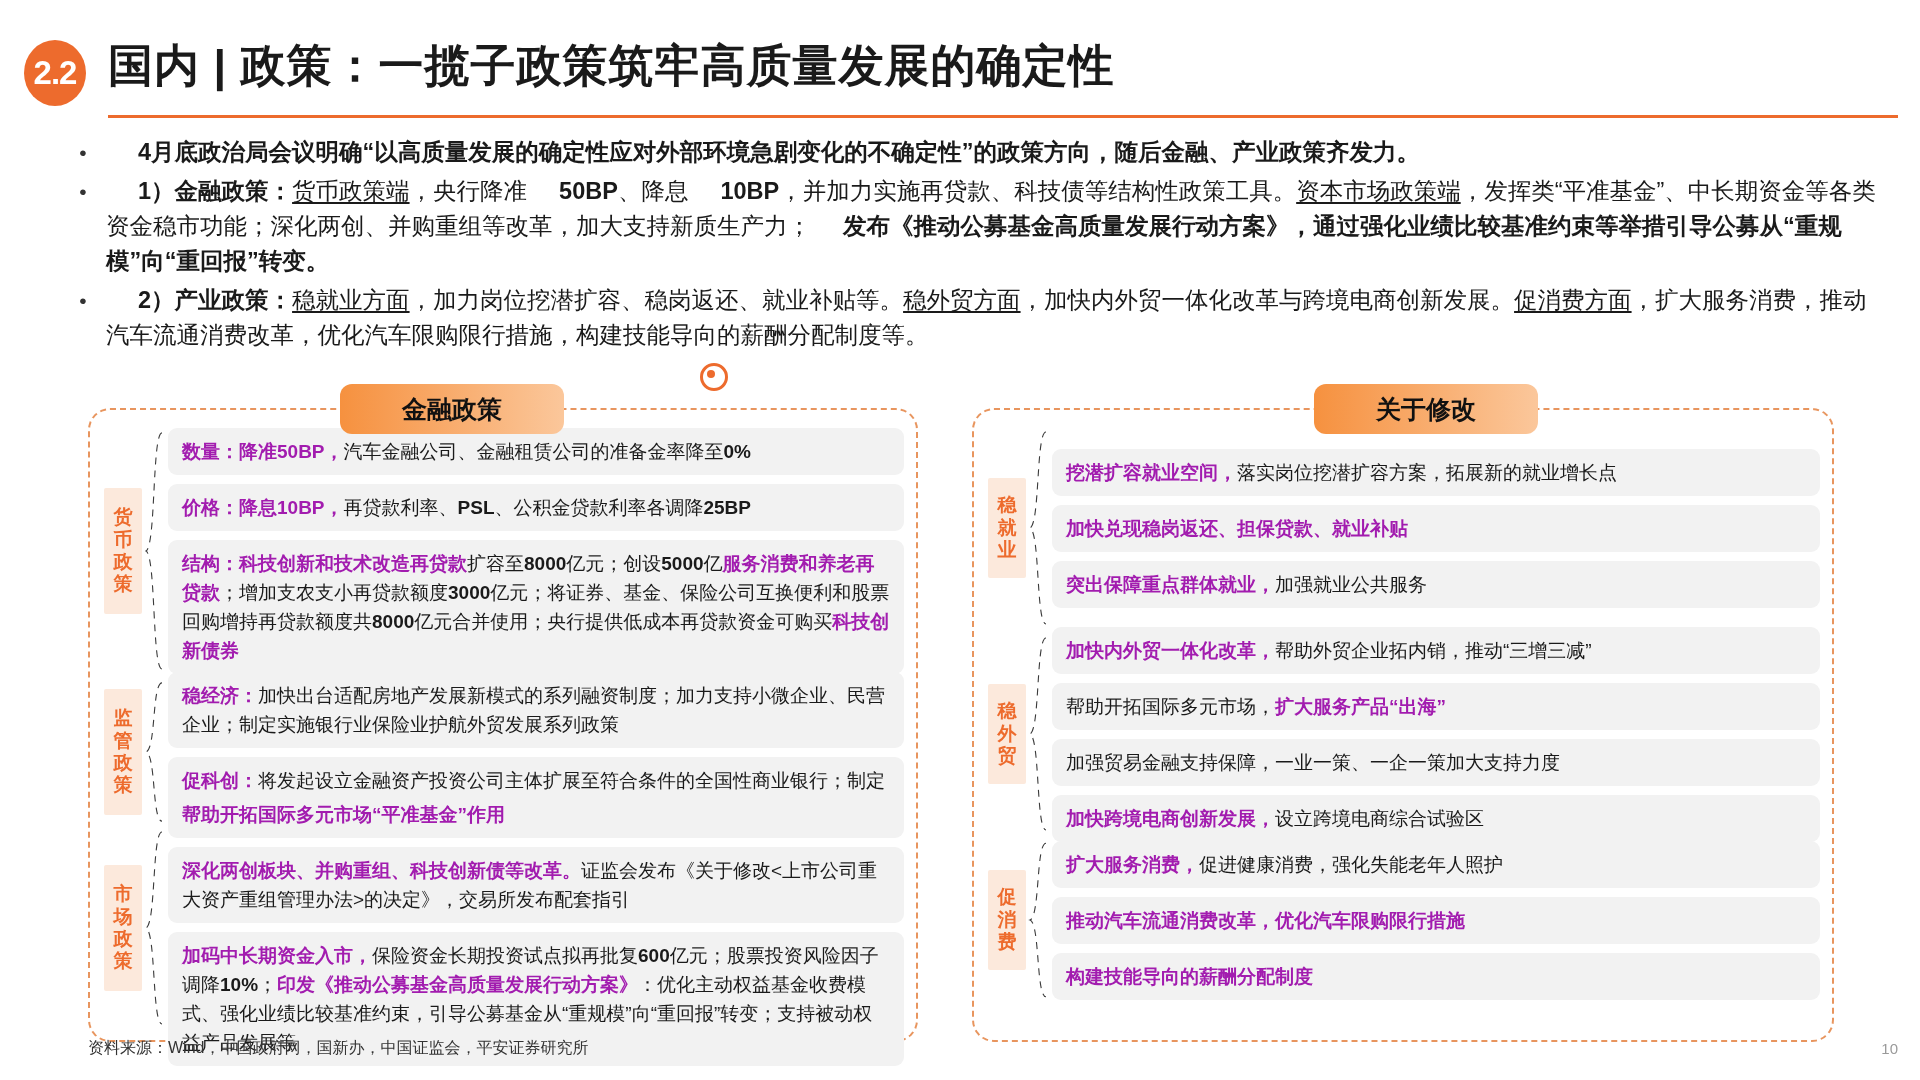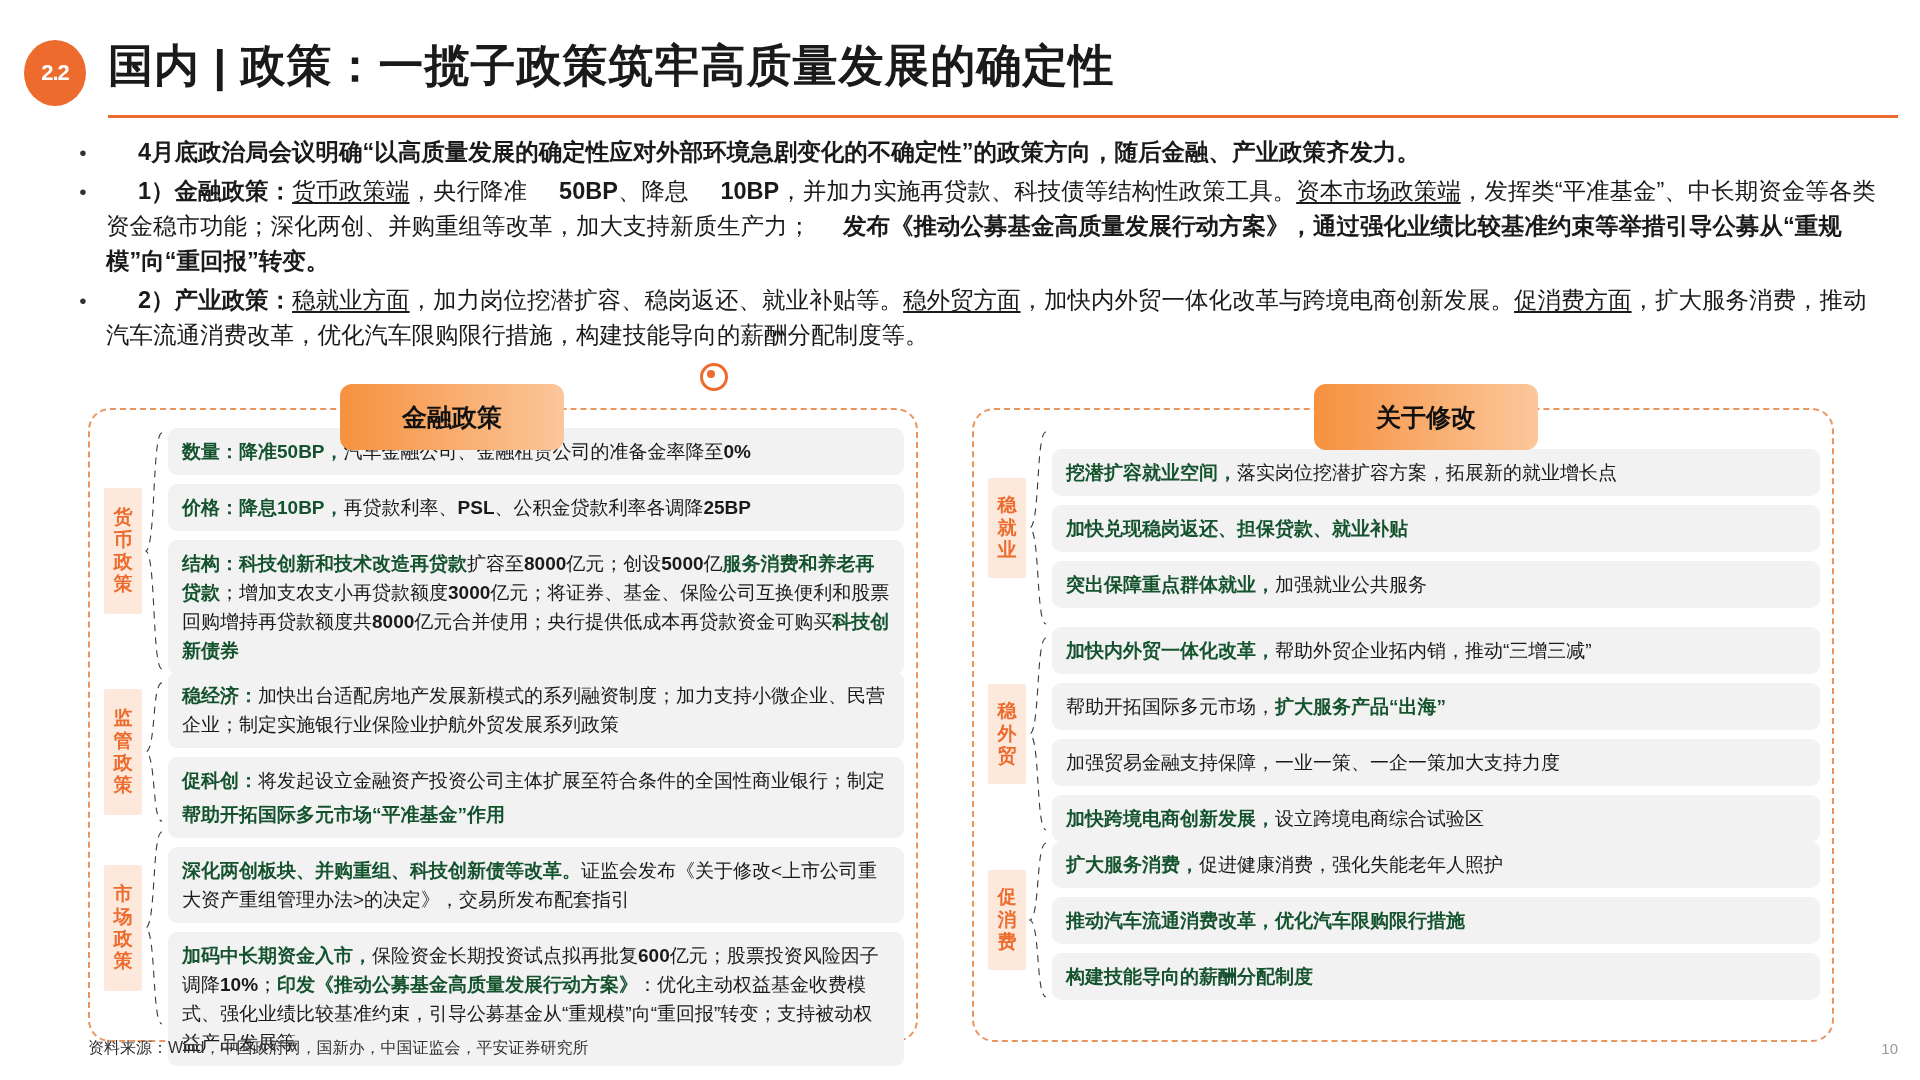--- a/index.html
+++ b/index.html
@@ -10,21 +10,21 @@
     color:#111;
     overflow:hidden;
     position:relative;
   }
   
   .header{position:absolute;left:0;top:0;width:1920px;height:128px;}
   .badge{
     position:absolute;left:24px;top:40px;
     width:62px;height:66px;border-radius:50%;
     background:#ED6B2D;color:#fff;
-    font-weight:bold;font-size:22px;
+    font-weight:bold;font-size:33px;
     display:flex;align-items:center;justify-content:center;
     letter-spacing:-1px;
   }
   .title{
     position:absolute;left:108px;top:36px;
     font-size:45px;font-weight:bold;color:#1a1a1a;
     letter-spacing:1px;white-space:nowrap;
   }
   .title-rule{
     position:absolute;left:108px;top:115px;width:1790px;height:3px;
@@ -63,21 +63,21 @@
   .panel{
     position:absolute;
     border:2px dashed #E8955E;
     border-radius:22px;
     background:#fff;
   }
   .panel-left{left:88px;top:408px;width:826px;height:630px;}
   .panel-right{left:972px;top:408px;width:858px;height:630px;}
   .panel-title{
     position:absolute;top:-26px;
-    width:224px;height:66px;border-radius:12px;
+    width:224px;height:50px;border-radius:12px;
     background:linear-gradient(90deg,#F6913F 0%,#FBC79B 100%);
     display:flex;align-items:center;justify-content:center;
     font-size:25px;font-weight:bold;color:#111;
     z-index:5;
   }
   .pt-left{left:250px;}
   .pt-right{left:340px;}
   
   .grp{position:absolute;display:flex;align-items:stretch;}
   .grp-label{
@@ -94,21 +94,21 @@
     flex:0 0 26px;
     position:relative;align-self:stretch;
   }
   .brace svg{position:absolute;left:0;top:0;width:26px;height:100%;}
   .rows{flex:1;display:flex;flex-direction:column;justify-content:center;gap:9px;}
   .row{
     background:#F2F2F2;border-radius:9px;
     padding:9px 14px;
     font-size:19px;line-height:29px;color:#1a1a1a;
   }
-  .o{color:#14532d;font-weight:bold;}
+  .o{color:#a21caf;font-weight:bold;}
   .k{font-weight:bold;color:#1a1a1a;}
   
   .source{
     position:absolute;left:88px;top:1038px;
     font-size:16px;color:#333;
   }
   .pageno{
     position:absolute;right:22px;top:1040px;
     font-size:15px;color:#9a9a9a;
   }

